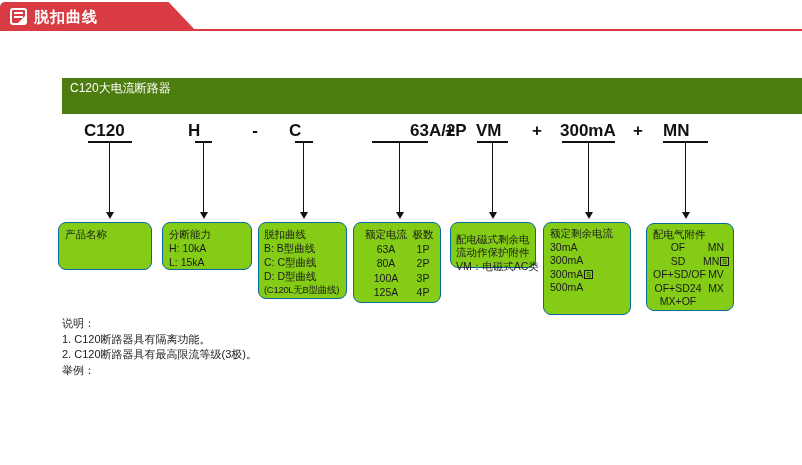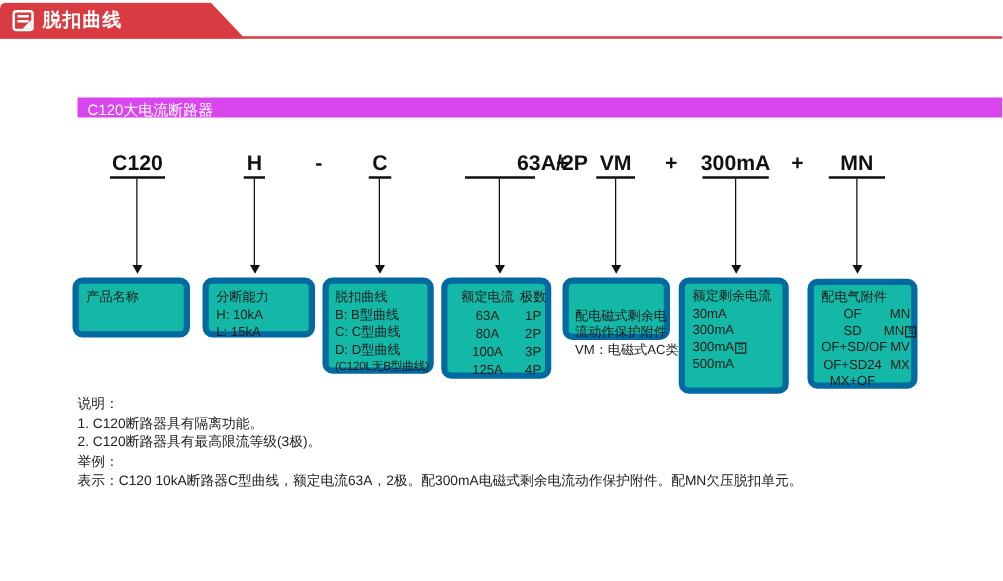--- a/index.html
+++ b/index.html
@@ -25,33 +25,33 @@
   }
   .doc-icon .bar{position:absolute;left:2px;height:2px;background:#fff;}
   .doc-icon .bar1{top:2px;width:9px;}
   .doc-icon .bar2{top:6px;width:9px;}
   .doc-icon .tri{
     position:absolute;right:0;bottom:0;width:0;height:0;
     border-left:7px solid transparent;border-bottom:7px solid #fff;
   }
   
   .section-bar{
-    position:absolute;left:62px;right:0;top:78px;height:16px;background:#d946ef;
+    position:absolute;left:62px;right:0;top:78px;height:36px;background:#4d7c0f;
     color:#fff;font-size:12px;line-height:20px;padding-left:8px;box-sizing:border-box;
   }
   
-  .seg{position:absolute;top:121px;font-size:17px;font-weight:bold;text-align:center;color:#111;white-space:nowrap;}
+  .seg{position:absolute;top:121px;font-size:17px;font-weight:bold;text-align:left;color:#111;white-space:nowrap;}
   .sep{position:absolute;top:121px;font-size:17px;font-weight:bold;text-align:center;color:#111;}
   .u{position:absolute;top:141px;height:2px;background:#111;}
   .vline{position:absolute;top:143px;width:1px;height:70px;background:#111;}
   .ahead{position:absolute;top:212px;width:0;height:0;
     border-left:4px solid transparent;border-right:4px solid transparent;border-top:7px solid #111;}
   
   .box{
-    position:absolute;background:#14b8a6;border:5px solid #0369a1;border-radius:8px;
+    position:absolute;background:#84cc16;border:1px solid #0369a1;border-radius:8px;
     box-sizing:border-box;padding:4px 6px;font-size:10.5px;line-height:14px;color:#1a1a1a;
     white-space:nowrap;
   }
   .box .ln{white-space:nowrap;}
   .grid2{display:grid;grid-template-columns:52px 1fr;text-align:center;}
   .boxed-s{
     display:inline-block;border:1px solid #1a1a1a;font-size:7px;line-height:7px;
     padding:0 1px;margin-left:1px;vertical-align:1px;
   }
   .small-ln{font-size:9.5px;letter-spacing:-0.3px;}
@@ -135,21 +135,21 @@
     <span>1P</span>
     <span>80A</span>
     <span>2P</span>
     <span>100A</span>
     <span>3P</span>
     <span>125A</span>
     <span>4P</span>
   </div>
 </div>
 
-<div class="box" style="left:450px;top:222px;width:86px;height:46px;padding:20px 5px;line-height:13.3px;">
+<div class="box" style="left:450px;top:222px;width:86px;height:46px;padding:10px 5px;line-height:13.3px;">
   <div class="ln">配电磁式剩余电</div>
   <div class="ln">流动作保护附件</div>
   <div class="ln">VM：电磁式AC类</div>
 </div>
 
 <div class="box" style="left:543px;top:222px;width:88px;height:93px;line-height:13.5px;">
   <div class="ln">额定剩余电流</div>
   <div class="ln">30mA</div>
   <div class="ln">300mA</div>
   <div class="ln"><span>300mA</span><span class="boxed-s">S</span></div>
@@ -170,14 +170,13 @@
     <span>MX+OF</span>
     <span></span>
   </div>
 </div>
 
 <div class="notes">
   <div>说明：</div>
   <div>1. C120断路器具有隔离功能。</div>
   <div>2. C120断路器具有最高限流等级(3极)。</div>
   <div>举例：</div>
-  <div>表示：C120 10kA断路器C型曲线，额定电流63A，2极。配300mA电磁式剩余电流动作保护附件。配MN欠压脱扣单元。</div>
 </div>
 
 </body></html>

